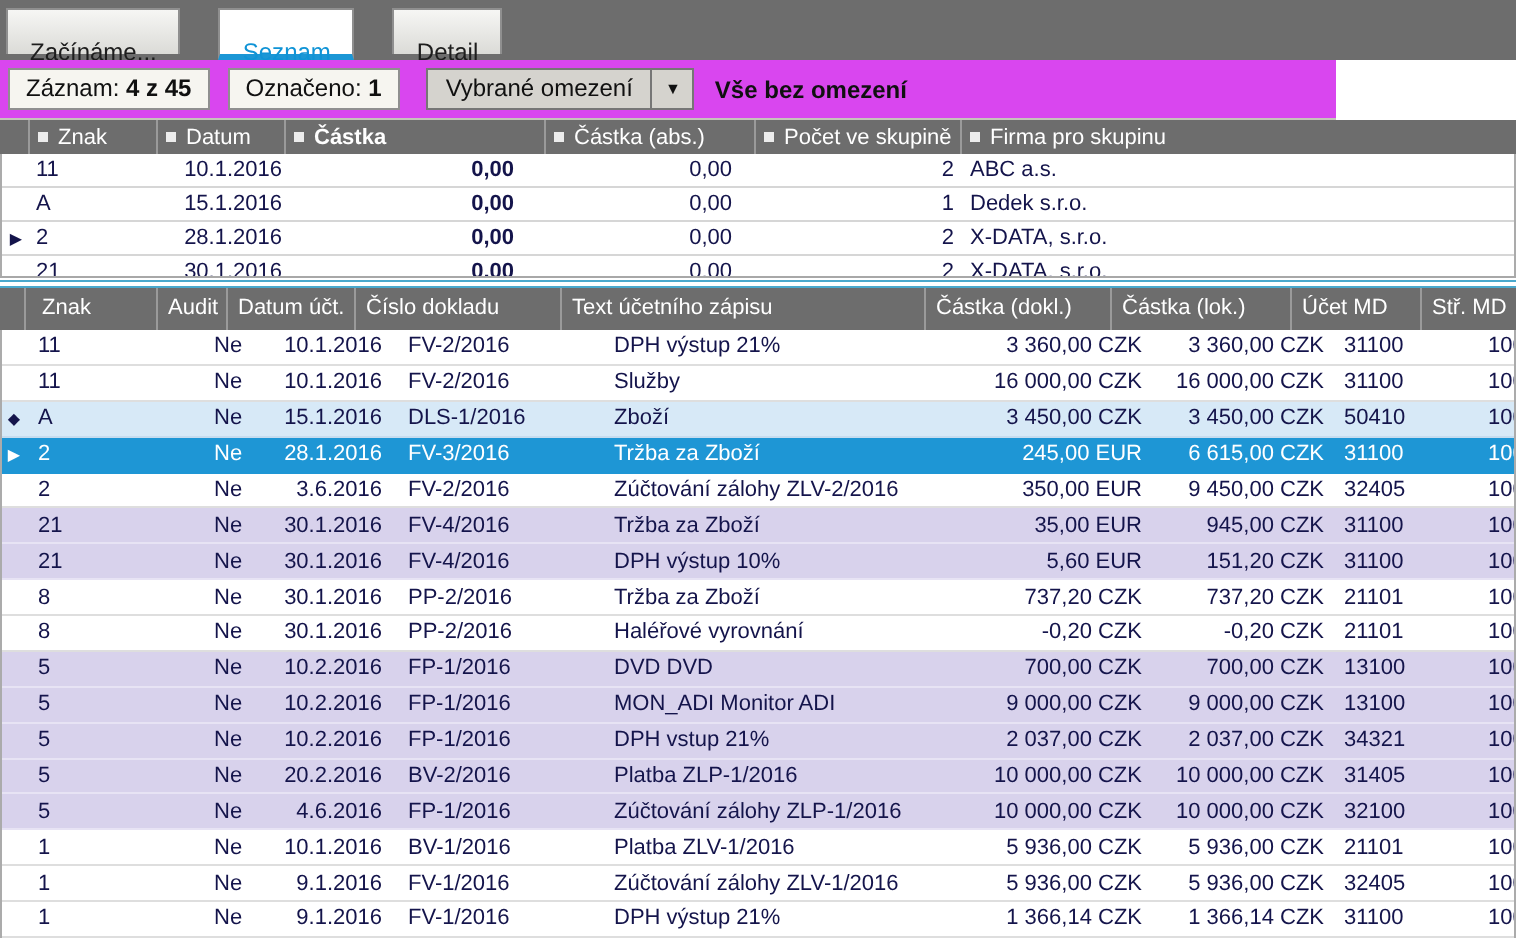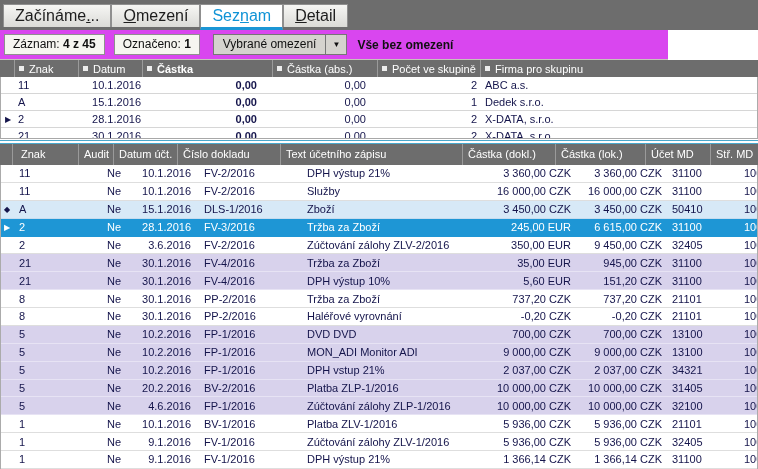--- a/index.html
+++ b/index.html
@@ -4,23 +4,23 @@
 <style>
   html,body{margin:0;padding:0;background:#fff;}
   .window{
     position:relative;width:758px;height:469px;overflow:hidden;background:#fff;
     font-family:"Liberation Sans","DejaVu Sans",sans-serif;font-size:11px;color:#14144b;
     cursor:default;-webkit-font-smoothing:antialiased;
   }
   
   .tabbar{position:absolute;left:0;top:0;width:758px;height:30px;background:#6d6d6d;
     display:flex;align-items:flex-end;padding-left:3px;box-sizing:border-box;}
-  .tab{height:23px;line-height:22px;padding:0 11px;margin-right:0;margin-bottom:3px;
+  .tab{height:23px;line-height:22px;padding:10px 11px;margin-right:19px;margin-bottom:3px;
     background:linear-gradient(#f6f6f4,#dbdbd7);border:1px solid #8f8f8f;border-bottom:none;
-    color:#1d1d1d;font-size:16px;box-sizing:border-box;white-space:nowrap;}
+    color:#1d1d1d;font-size:12px;box-sizing:border-box;white-space:nowrap;}
   .tab.active{background:#fff;color:#0f93d6;margin-bottom:0;height:26px;line-height:22px;
     border-bottom:3px solid #1b96d5;}
   .tab u{text-decoration:underline;}
   
   .toolbar{position:absolute;left:0;top:30px;width:668px;height:30px;background:#d946ef;
     border-bottom:1px solid #c6c4ba;box-sizing:border-box;display:flex;align-items:center;
     padding-left:4px;font-size:12px;color:#101010;}
   .tbox{border:1px solid #8f8f8f;background:#f6f5f0;height:21px;line-height:19px;
     padding:0 8px;box-sizing:border-box;white-space:nowrap;margin-right:9px;}
   .b{font-weight:bold;}
@@ -95,21 +95,20 @@
   .mc.w-mucet{padding-left:5px;}
   .mc.w-mstr{padding-left:12px;}
 </style>
 </head>
 <body>
 
 <div class="window">
 
   <div class="tabbar">
     <div class="tab"><span>Začínáme</span><u>.</u><span>..</span></div>
-    <div class="tab"><span></span><u>O</u><span>mezení</span></div>
     <div class="tab active"><span>Sez</span><u>n</u><span>am</span></div>
     <div class="tab"><span></span><u>D</u><span>etail</span></div>
   </div>
 
   <div class="toolbar">
     <div class="tbox"><span>Záznam:</span>&nbsp;<span class="b">4 z 45</span></div>
     <div class="tbox"><span>Označeno:</span>&nbsp;<span class="b">1</span></div>
     <div class="tbtn">
       <span class="tbtn-label">Vybrané omezení</span>
       <span class="tbtn-arrow">▼</span>

